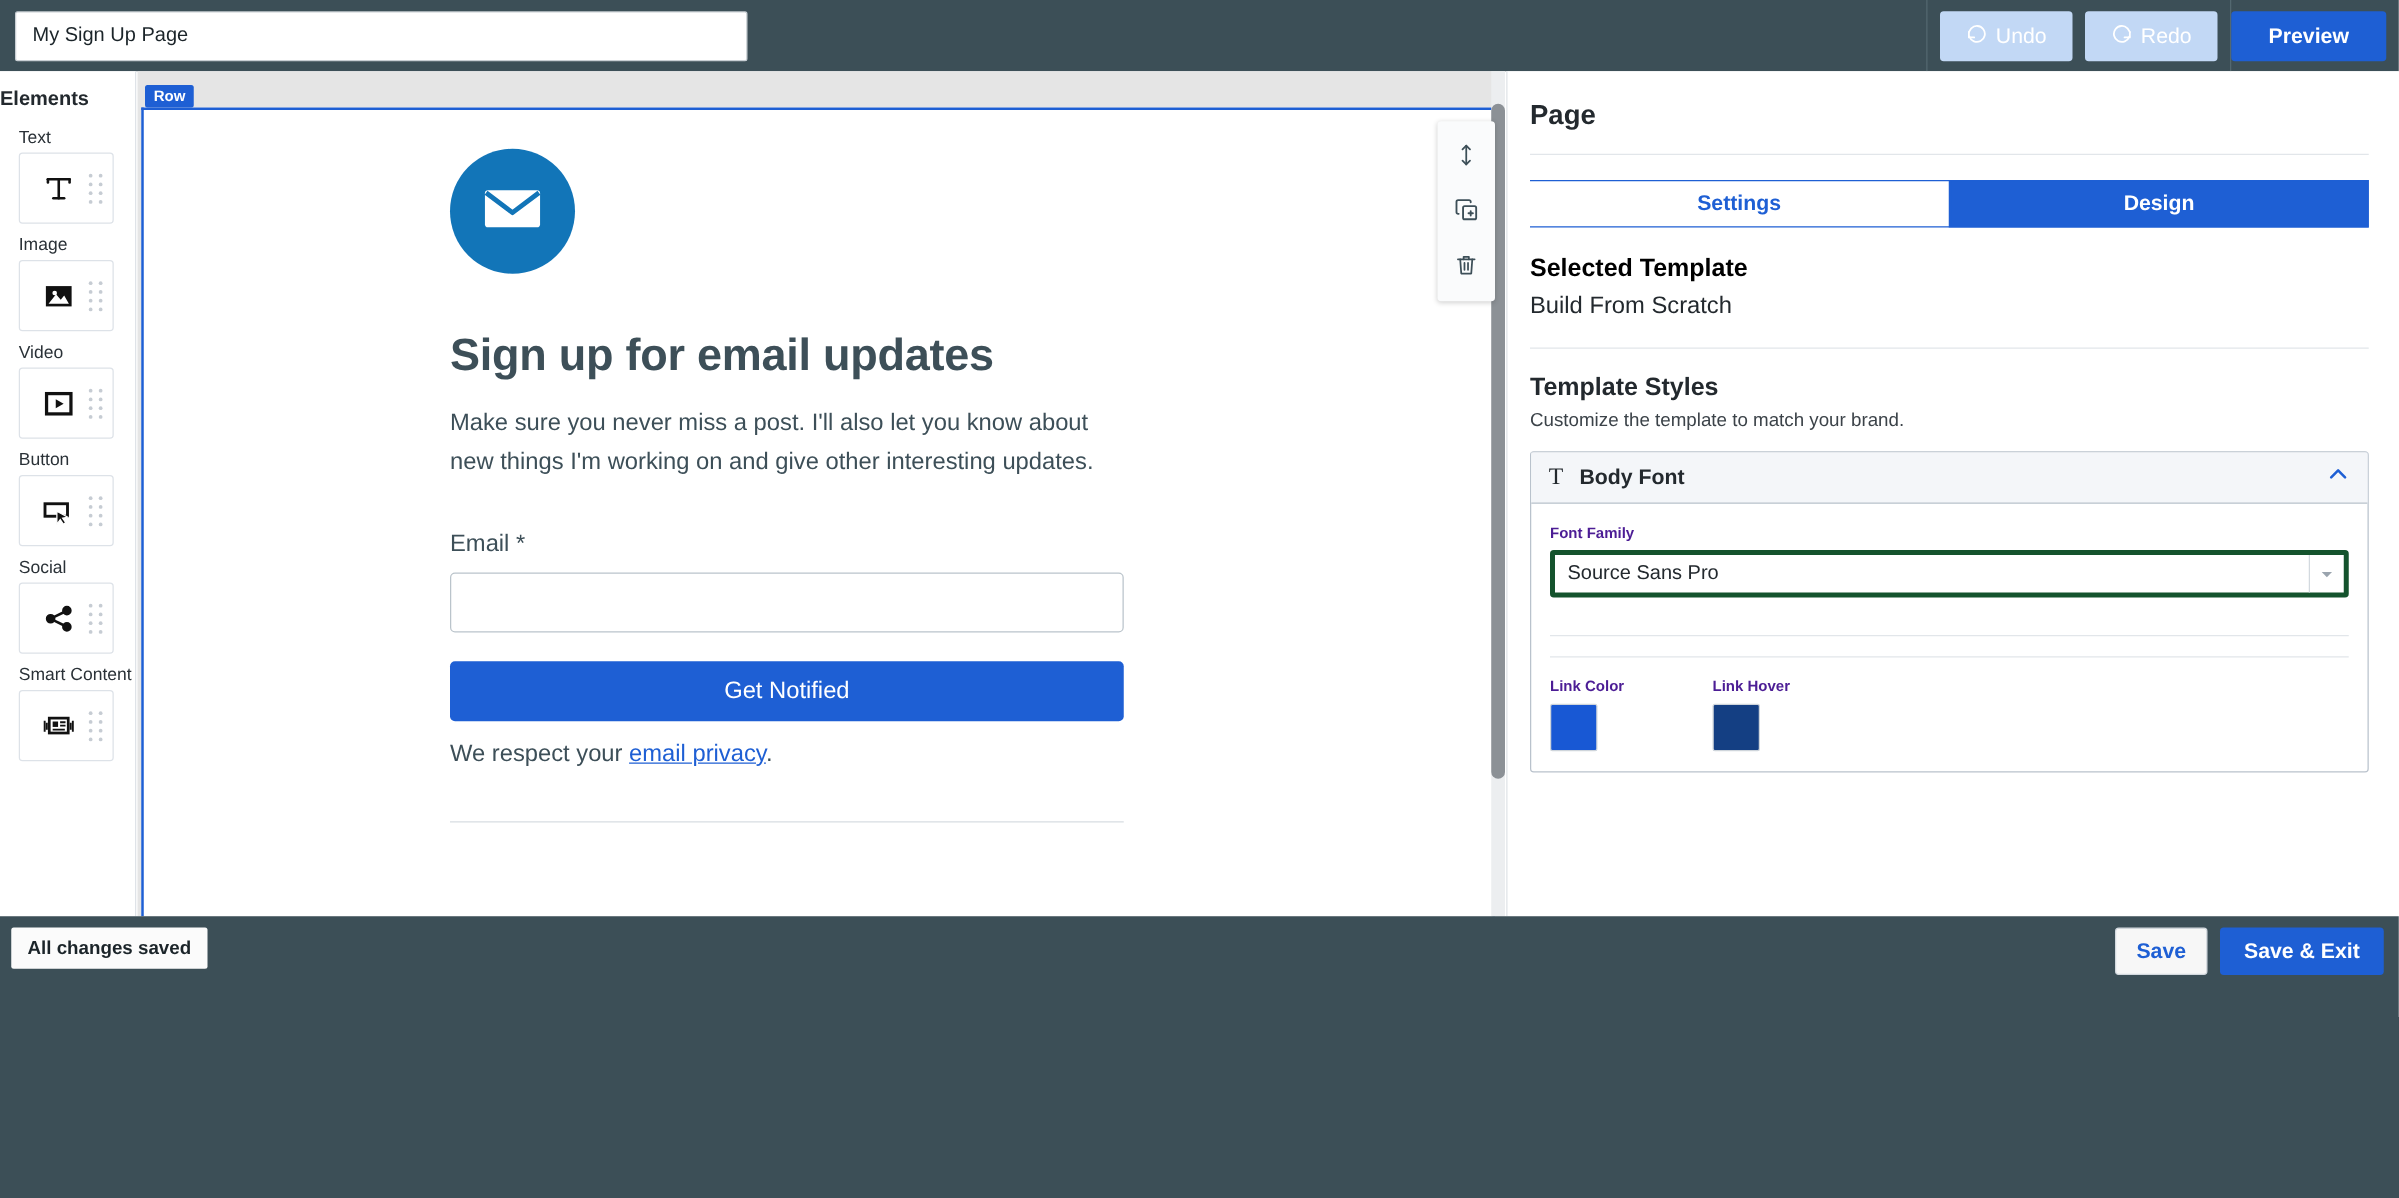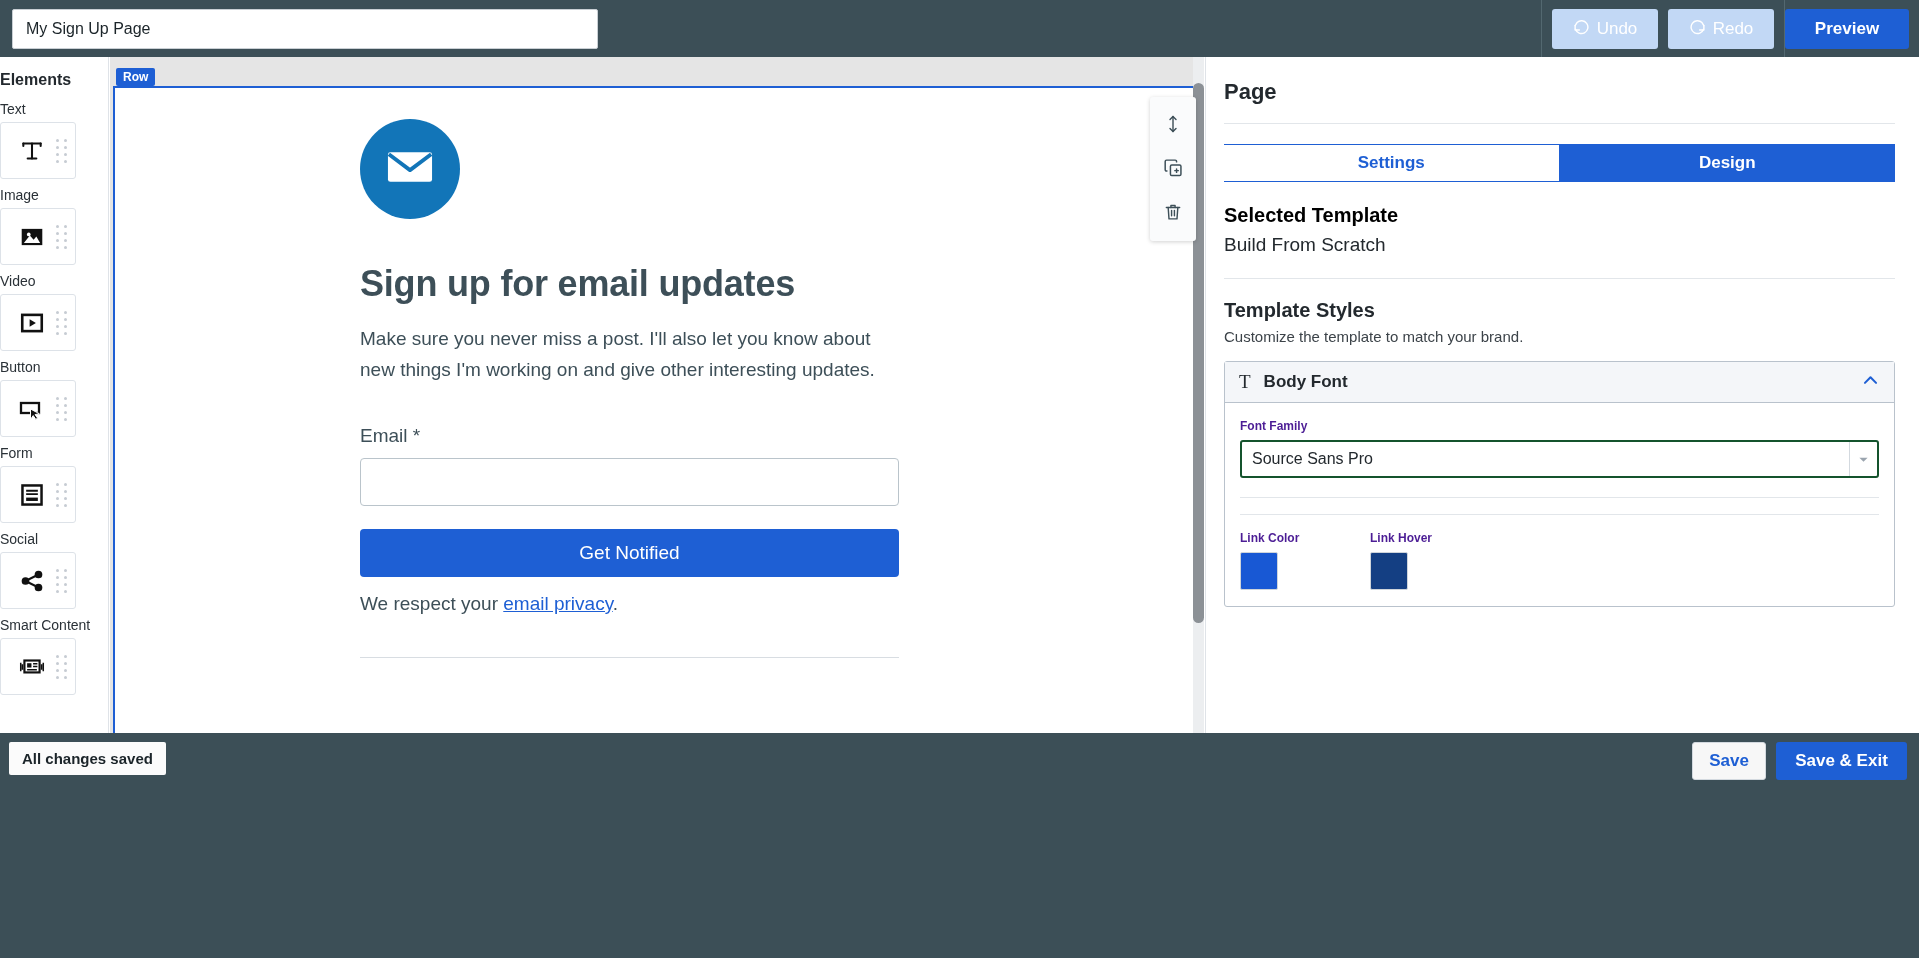--- a/index.html
+++ b/index.html
@@ -69,21 +69,21 @@
     background: #ffffff;
     border-right: 1px solid #dfe3e8;
     padding: 14px 0 0 0;
     overflow: hidden;
   }
   .sidebar-title {
     font-size: 16px; font-weight: bold;
     color: #23292e;
     margin-bottom: 12px;
   }
-  .el-group { margin-bottom: 8px; }
+  .el-group { padding-left: 15px; margin-bottom: 8px; }
   .el-label {
     font-size: 14px; color: #2a3137;
     margin-bottom: 5px;
   }
   .el-card {
     width: 76px; height: 57px;
     border: 1px solid #dde2e8;
     border-radius: 3px;
     background: #fff;
     display: flex; align-items: center;
@@ -275,22 +275,22 @@
   .acc-head .t-glyph {
     font-size: 19px; color: #23292e;
     font-family: "Liberation Serif", serif;
     margin-right: 13px;
   }
   .acc-title { flex: 1 1 auto; font-size: 17px; font-weight: bold; color: #23292e; }
   .acc-body { padding: 16px 15px 0 15px; }
   .f-label { font-size: 12px; font-weight: bold; color: #4c1d95; margin-bottom: 7px; }
   .select-box {
     display: flex; height: 38px;
-    border: 2px solid #14532d; border-radius: 3px;
-    margin-bottom: 19px;
+    border: 4px solid #14532d; border-radius: 3px;
+    margin-bottom: 30px;
     background: #fff;
     cursor: pointer;
   }
   .select-box .sv {
     flex: 1 1 auto; display: flex; align-items: center;
     padding-left: 10px; font-size: 16px; color: #23292e;
   }
   .select-box .sarrow {
     width: 28px; border-left: 1px solid #d3d9df;
     display: flex; align-items: center; justify-content: center;
@@ -467,42 +467,20 @@
           <i></i>
           <i></i>
           <i></i>
           <i></i>
           <i></i>
           <i></i>
         </span>
     </div>
   </div>
 
-  <div class="el-group">
-    <div class="el-label">Form</div>
-    <div class="el-card">
-      <span class="el-icon">
-        <svg width="26" height="26" viewBox="0 0 24 24">
-            <rect x="3.2" y="3.2" width="17.6" height="17.6" fill="none" stroke="#111" stroke-width="2.3"></rect>
-            <path d="M6.6 8h10.8M6.6 11.2h10.8" stroke="#111" stroke-width="1.8"></path>
-            <rect x="6.6" y="14.4" width="10.8" height="3.1" fill="#111"></rect>
-          </svg>
-      </span>
-      <span class="drag-dots">
-          <i></i>
-          <i></i>
-          <i></i>
-          <i></i>
-          <i></i>
-          <i></i>
-          <i></i>
-          <i></i>
-        </span>
-    </div>
-  </div>
 
   <div class="el-group">
     <div class="el-label">Social</div>
     <div class="el-card">
       <span class="el-icon">
         <svg width="26" height="26" viewBox="0 0 24 24" fill="none" stroke="#111" stroke-width="1.9">
             <circle cx="18" cy="6" r="2.6" fill="#111"></circle>
             <circle cx="6" cy="12" r="2.6" fill="#111"></circle>
             <circle cx="18" cy="18" r="2.6" fill="#111"></circle>
             <path d="M8.3 10.8 15.7 7.2M8.3 13.2 15.7 16.8"></path>

